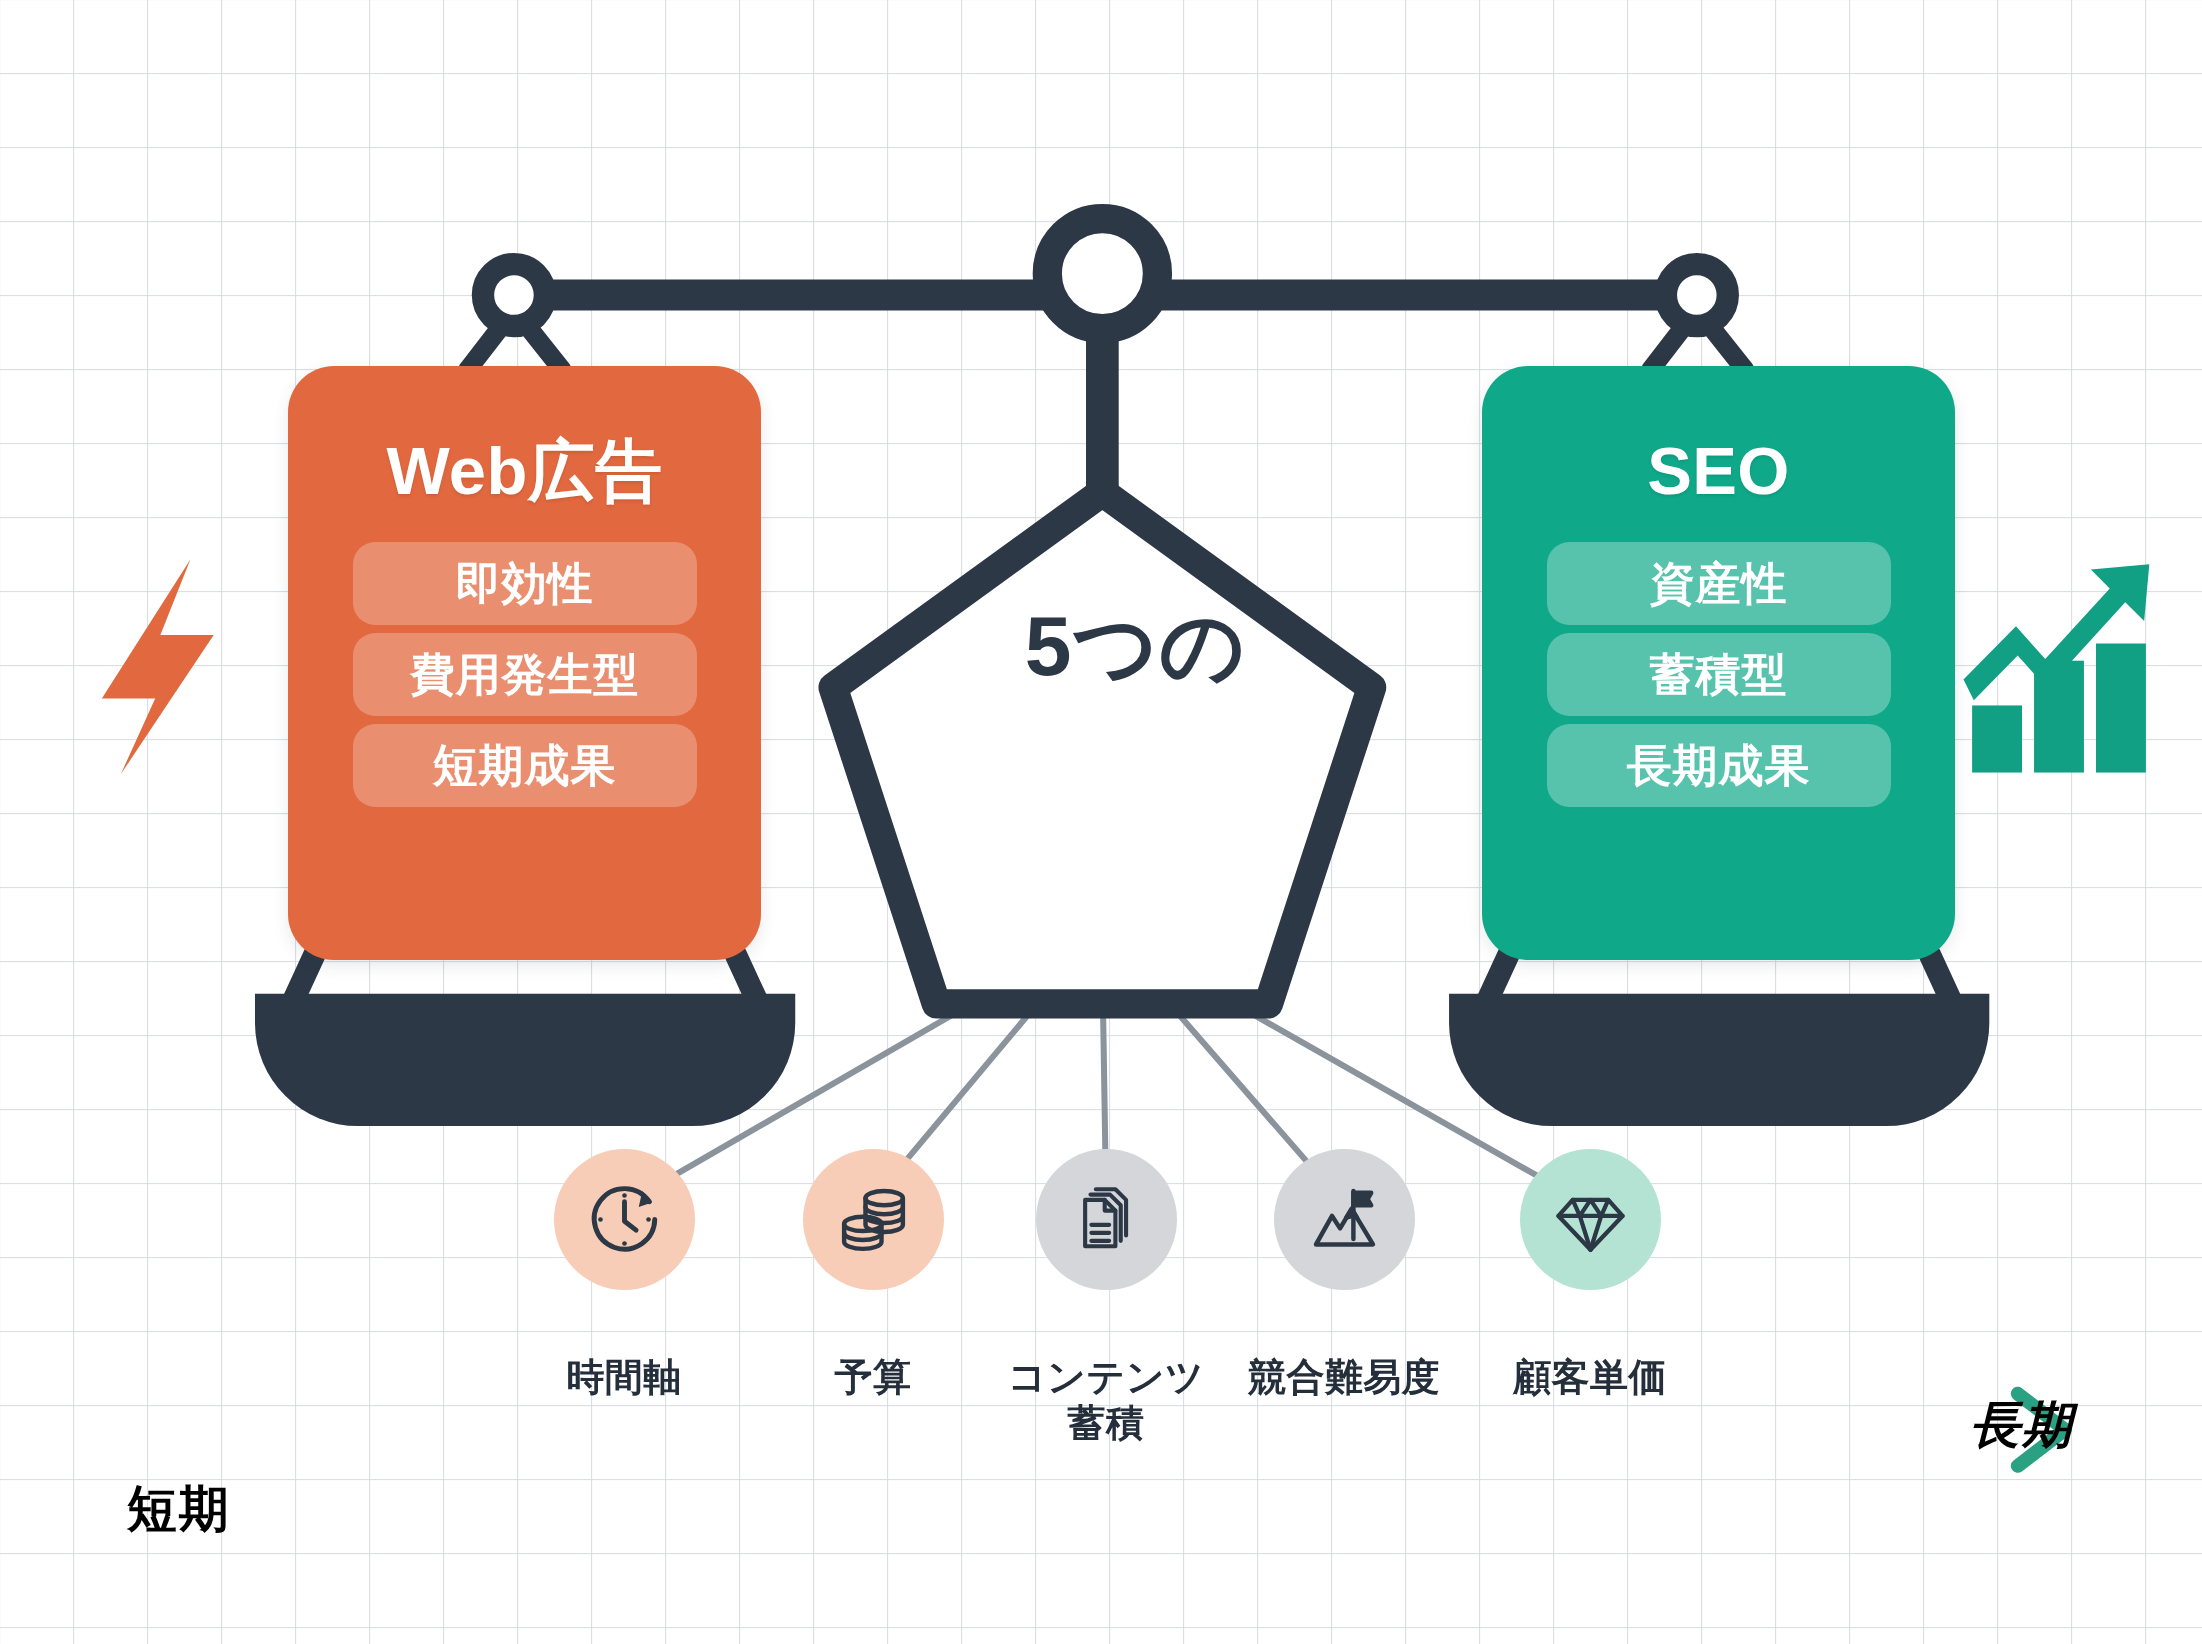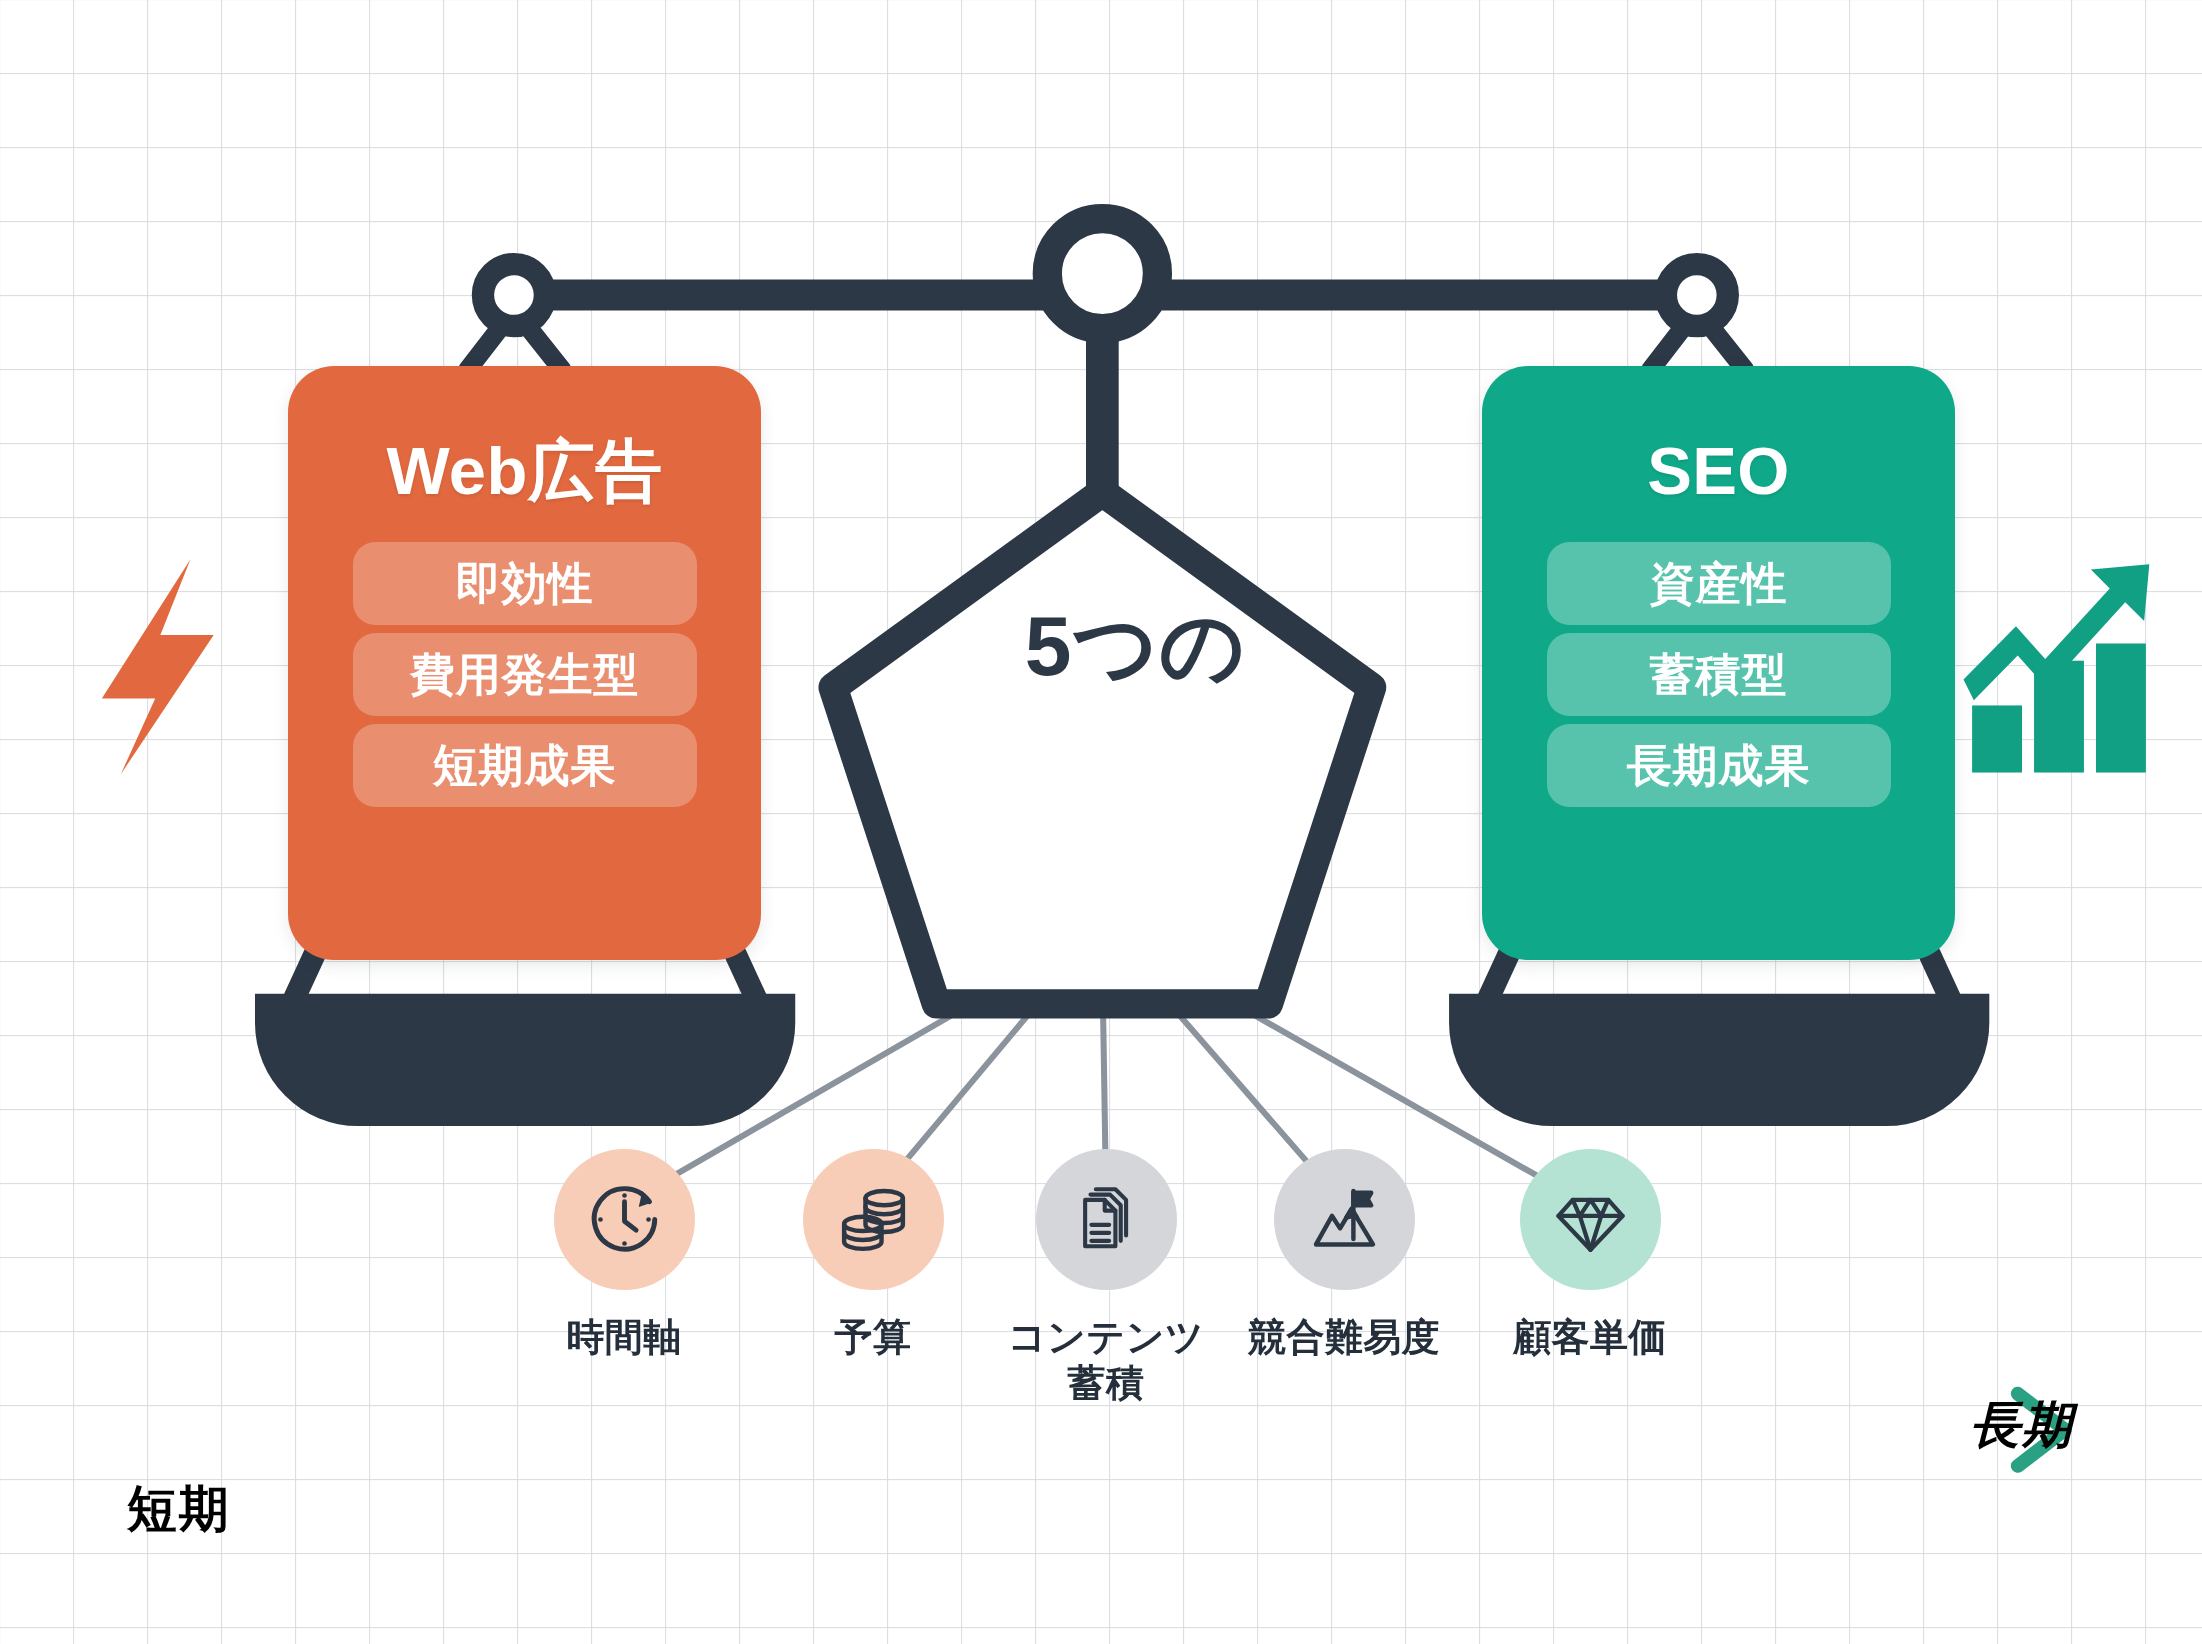--- a/index.html
+++ b/index.html
@@ -60,21 +60,21 @@
     font-weight:700; line-height:1.06;
     pointer-events:none;
   }
   #pentagon-text .l1 { font-size:84px; display:block; letter-spacing:0.9px; }
   #pentagon-text .l2 { font-size:76px; display:block; letter-spacing:0.9px; }
 
   
   #criteria { position:absolute; left:0; top:1149px; width:2203px; height:310px; }
   .crit {
     position:absolute; width:224px; top:0;
-    display:flex; flex-direction:column; align-items:center;
+    display:flex; flex-direction:column; align-items:center;gap:40px;
   }
   .crit-circle {
     width:141px; height:141px; border-radius:50%;
     display:flex; align-items:center; justify-content:center;
   }
   .crit-label {
     margin-top:24px; text-align:center;
     color:#242f3b; font-weight:700; font-size:38px; line-height:1.22;
     letter-spacing:0.4px; white-space:pre-line;
   }

